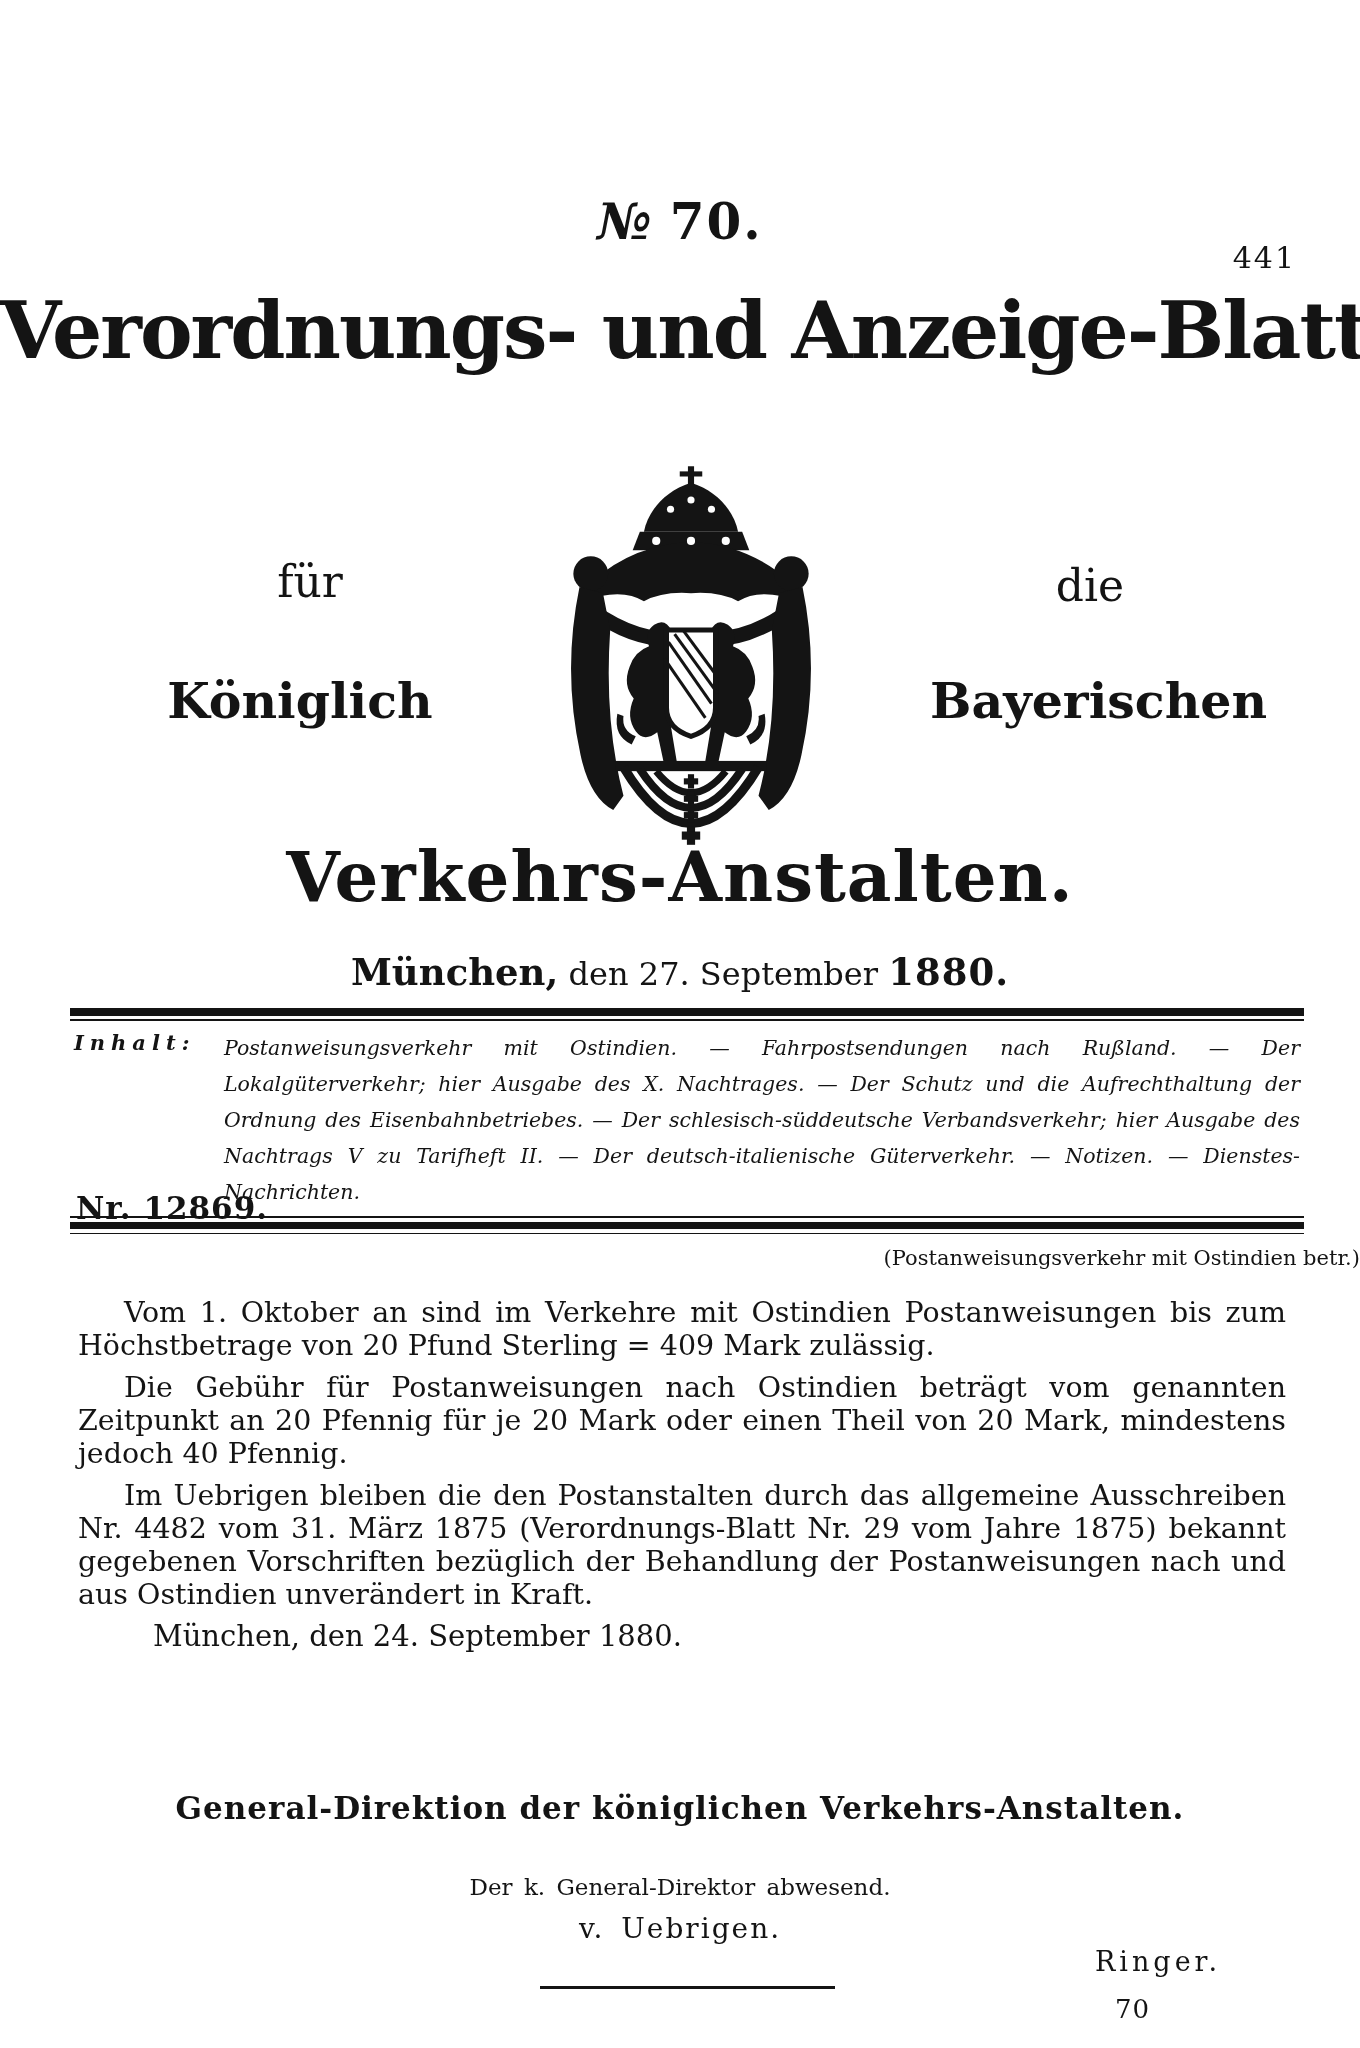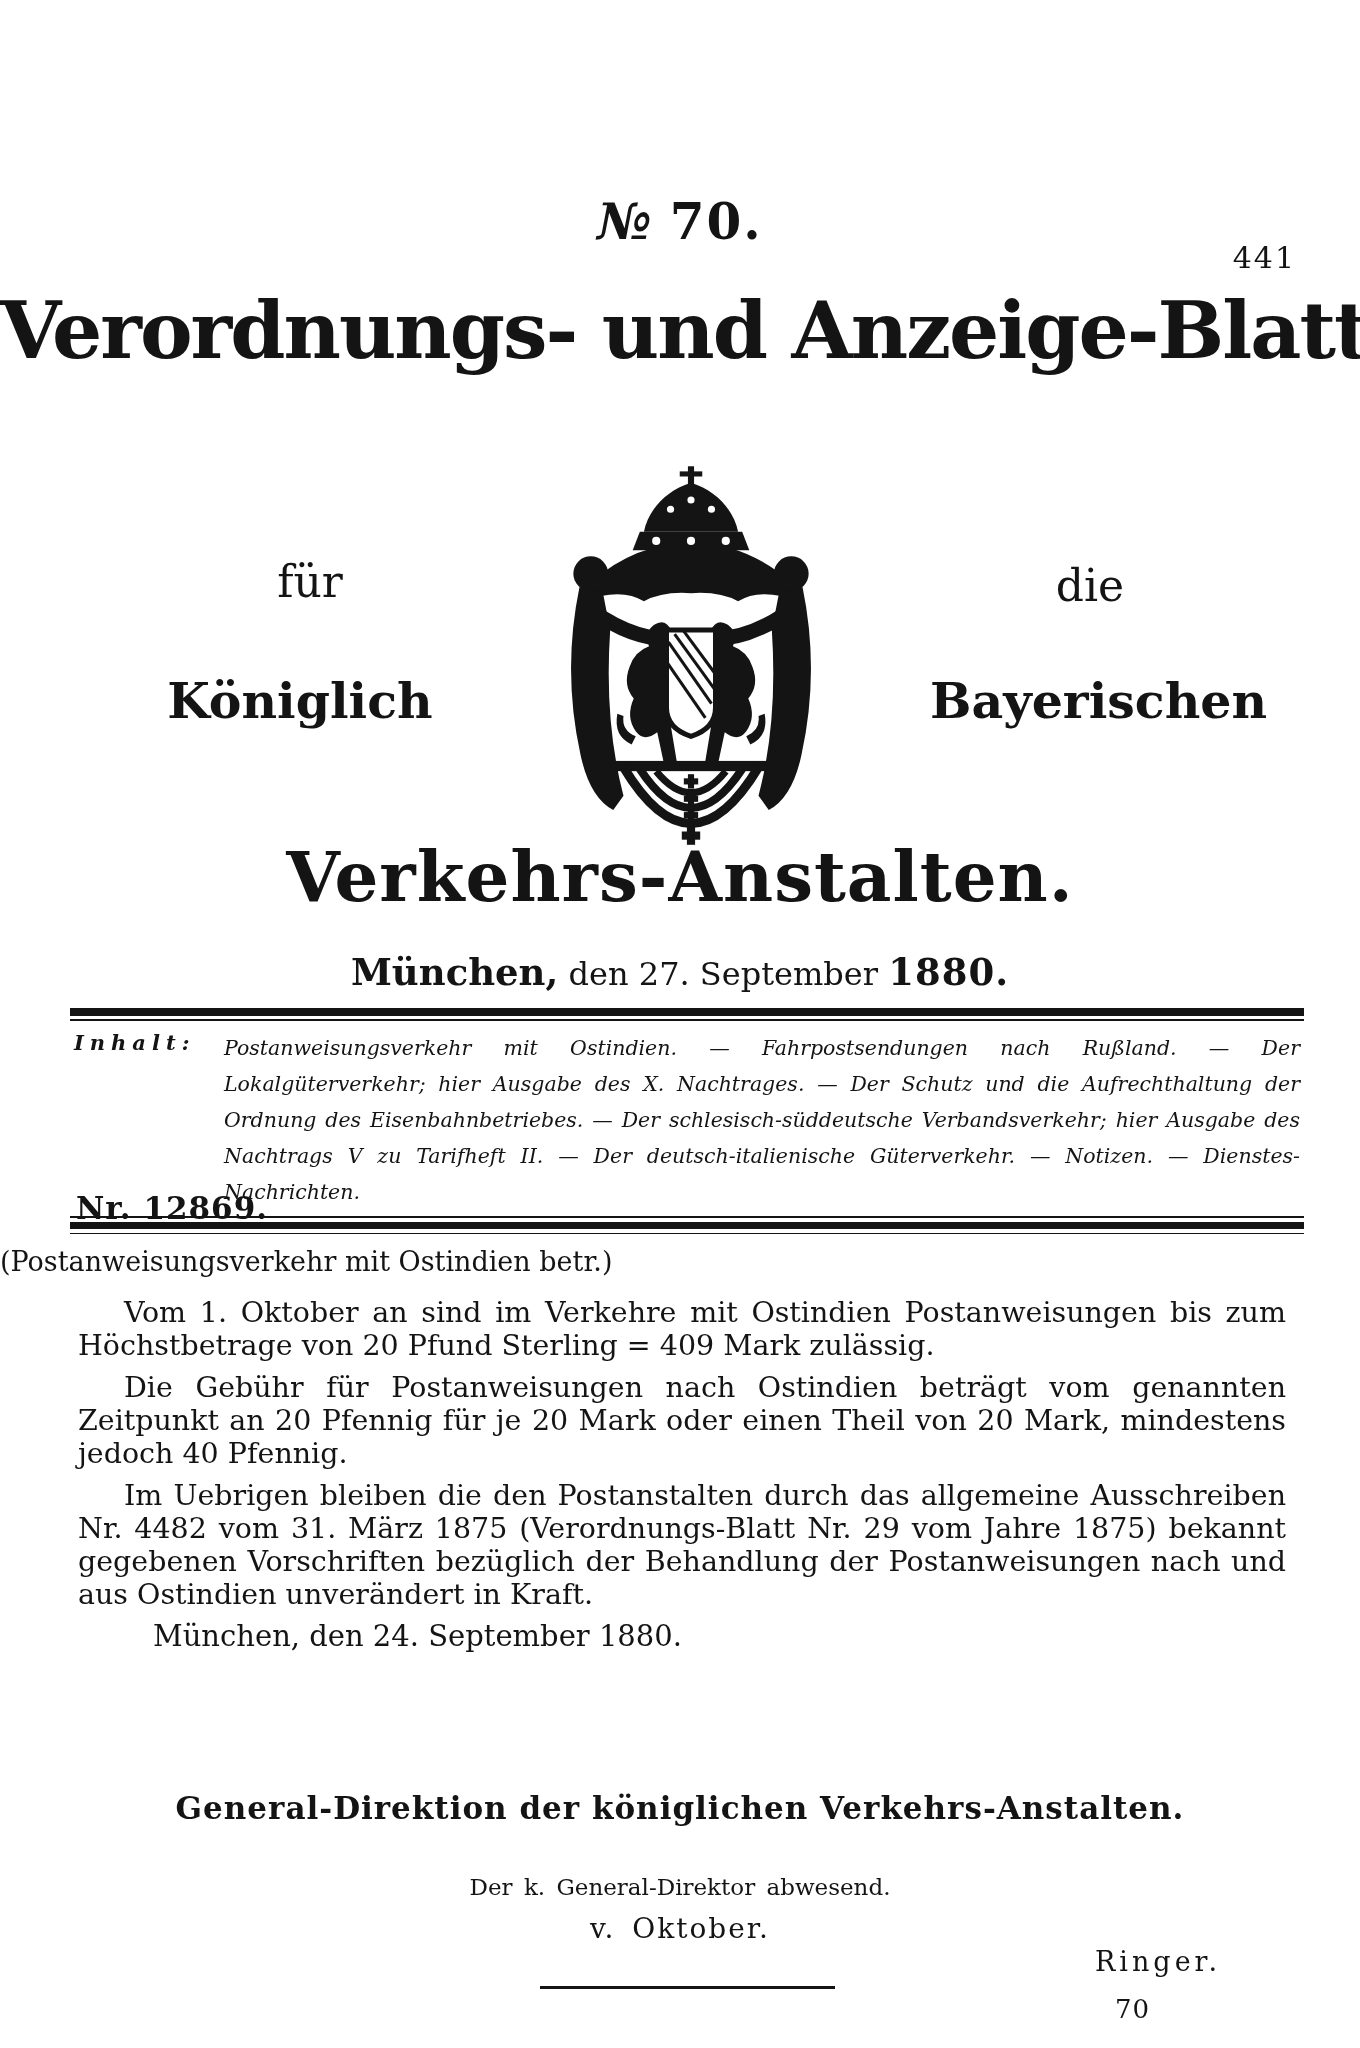--- a/index.html
+++ b/index.html
@@ -48,21 +48,21 @@
   .inhalt-label{
     flex:0 0 150px;font-size:21px;font-weight:bold;
     letter-spacing:6px;white-space:nowrap;
   }
   .inhalt-text{
     flex:1;font-size:20.5px;line-height:36px;text-align:justify;
     word-spacing:2px;
   }
   
   .art-number{top:1190px;left:76px;font-size:31px;font-weight:bold;letter-spacing:1px;}
-  .art-subject{top:1246px;left:0;width:100%;text-align:left;font-size:27px;}
+  .art-subject{top:1246px;left:0;width:100%;text-align:right;font-size:21px;}
   .body-text{
     top:1296px;left:78px;width:1208px;
     font-size:28.5px;line-height:33px;text-align:justify;
   }
   .body-text p{margin:0 0 9px 0;text-indent:46px;}
   .dateline2{margin:2px 0 0 0;padding-left:75px;font-size:29px;}
   .sig-org{top:1790px;left:0;width:100%;text-align:center;
     font-size:31px;font-weight:bold;letter-spacing:1px;}
   .sig-dept{top:1834px;left:0;width:100%;text-align:center;
     font-size:28px;font-weight:bold;letter-spacing:1px;}
@@ -179,19 +179,19 @@
 
   <div class="abs body-text">
     <p>Vom 1. Oktober an sind im Verkehre mit Ostindien Postanweisungen bis zum Höchstbetrage von 20 Pfund Sterling = 409 Mark zulässig.</p>
     <p>Die Gebühr für Postanweisungen nach Ostindien beträgt vom genannten Zeitpunkt an 20 Pfennig für je 20 Mark oder einen Theil von 20 Mark, mindestens jedoch 40 Pfennig.</p>
     <p>Im Uebrigen bleiben die den Postanstalten durch das allgemeine Ausschreiben Nr. 4482 vom 31. März 1875 (Verordnungs-Blatt Nr. 29 vom Jahre 1875) bekannt gegebenen Vorschriften bezüglich der Behandlung der Postanweisungen nach und aus Ostindien unverändert in Kraft.</p>
     <div class="dateline2">München, den 24. September 1880.</div>
   </div>
 
   <div class="abs sig-org">General-Direktion der königlichen Verkehrs-Anstalten.</div>
   <div class="abs sig-note">Der k. General-Direktor abwesend.</div>
-  <div class="abs sig-name">v. Oktober.</div>
+  <div class="abs sig-name">v. Uebrigen.</div>
 
   <div class="abs ringer">Ringer.</div>
   <div class="abs footer-rule"></div>
   <div class="abs footer-num">70</div>
 
 </div>
 
 </body></html>

